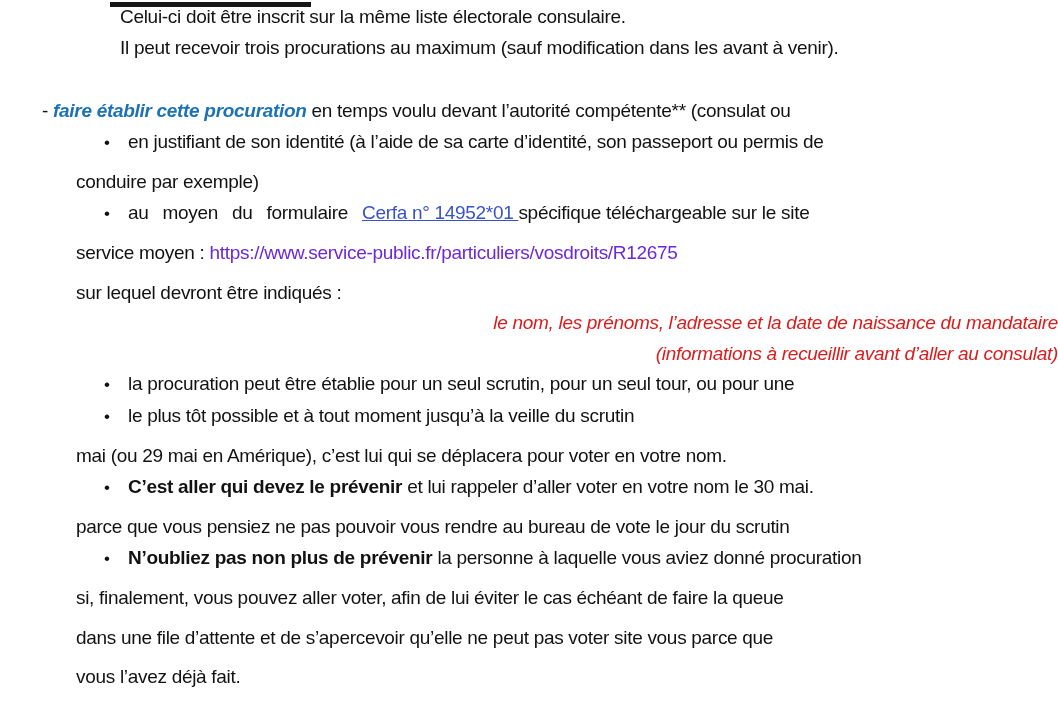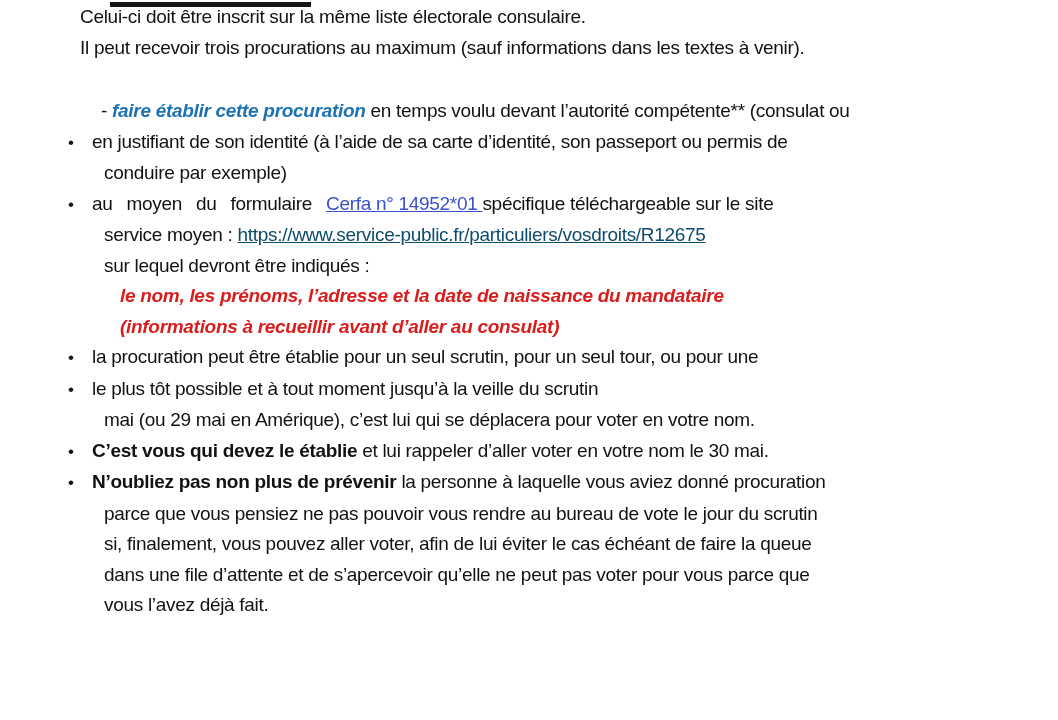--- a/index.html
+++ b/index.html
@@ -4,54 +4,54 @@
 <style>
   html,body{margin:0;padding:0;background:#ffffff;}
   body{
     width:1058px;height:720px;overflow:hidden;
     font-family:"Liberation Sans",sans-serif;color:#121212;
   }
   .page{position:relative;width:1058px;height:720px;background:#fff;}
   .clip-bar{position:absolute;left:110px;top:0;width:201px;height:5px;background:#161616;}
   #content{position:absolute;left:0;top:2px;width:1058px;}
   .line{font-size:19px;line-height:30.5px;letter-spacing:-0.3px;white-space:nowrap;}
-  .i0{padding-left:101px;}
-  .i1{padding-left:80px;}
-  .bu{padding-left:68px;}
+  .i0{padding-left:42px;}
+  .i1{padding-left:120px;}
+  .bu{padding-left:104px;}
   .bu .marker{display:inline-block;width:24px;font-size:17px;}
-  .co{padding-left:104px;}
-  .redline{padding-left:120px;color:#d91d1d;font-weight:bold;font-style:italic;}
+  .co{padding-left:76px;margin-top:9px;}
+  .redline{padding-left:84px;color:#d91d1d;font-weight:normal;font-style:italic;text-align:right;}
   .gap{height:33px;}
   .s-blue{color:#1d72b4;font-weight:bold;font-style:italic;}
   .s-bold{font-weight:bold;}
   .s-spread{word-spacing:9px;}
   a{cursor:pointer;}
   a.link-cerfa{color:#3a52c8;text-decoration:underline;margin-top:36px;}
-  a.link-url{color:#0c4a6e;text-decoration:underline;}
+  a.link-url{color:#6d28d9;}
 </style>
 </head>
 <body>
 
 <div class="page">
   <div id="content">
       <div class="clip-bar"></div>
       <div class="line i1"><span>Celui-ci doit être inscrit sur la même liste électorale consulaire.</span></div>
-      <div class="line i1"><span>Il peut recevoir trois procurations au maximum (sauf informations dans les textes à venir).</span></div>
+      <div class="line i1"><span>Il peut recevoir trois procurations au maximum (sauf modification dans les avant à venir).</span></div>
       <div class="gap"></div>
       <div class="line i0"><span>- </span><span class="s-blue">faire établir cette procuration</span><span> en temps voulu devant l’autorité compétente** (consulat ou</span></div>
       <div class="line bu"><span class="marker">•</span><span>en justifiant de son identité (à l’aide de sa carte d’identité, son passeport ou permis de</span></div>
       <div class="line co"><span>conduire par exemple)</span></div>
       <div class="line bu"><span class="marker">•</span><span class="s-spread">au moyen du formulaire </span><a class="link-cerfa">Cerfa n° 14952*01 </a><span>spécifique téléchargeable sur le site</span></div>
       <div class="line co"><span>service moyen : </span><a class="link-url">https://www.service-public.fr/particuliers/vosdroits/R12675</a></div>
       <div class="line co"><span>sur lequel devront être indiqués :</span></div>
       <div class="line redline"><span>le nom, les prénoms, l’adresse et la date de naissance du mandataire</span></div>
       <div class="line redline"><span>(informations à recueillir avant d’aller au consulat)</span></div>
       <div class="line bu"><span class="marker">•</span><span>la procuration peut être établie pour un seul scrutin, pour un seul tour, ou pour une</span></div>
       <div class="line bu"><span class="marker">•</span><span>le plus tôt possible et à tout moment jusqu’à la veille du scrutin</span></div>
       <div class="line co"><span>mai (ou 29 mai en Amérique), c’est lui qui se déplacera pour voter en votre nom.</span></div>
-      <div class="line bu"><span class="marker">•</span><span class="s-bold">C’est vous qui devez le établie</span><span> et lui rappeler d’aller voter en votre nom le 30 mai.</span></div>
+      <div class="line bu"><span class="marker">•</span><span class="s-bold">C’est aller qui devez le prévenir</span><span> et lui rappeler d’aller voter en votre nom le 30 mai.</span></div>
+      <div class="line co"><span>parce que vous pensiez ne pas pouvoir vous rendre au bureau de vote le jour du scrutin</span></div>
       <div class="line bu"><span class="marker">•</span><span class="s-bold">N’oubliez pas non plus de prévenir</span><span> la personne à laquelle vous aviez donné procuration</span></div>
-      <div class="line co"><span>parce que vous pensiez ne pas pouvoir vous rendre au bureau de vote le jour du scrutin</span></div>
       <div class="line co"><span>si, finalement, vous pouvez aller voter, afin de lui éviter le cas échéant de faire la queue</span></div>
-      <div class="line co"><span>dans une file d’attente et de s’apercevoir qu’elle ne peut pas voter pour vous parce que</span></div>
+      <div class="line co"><span>dans une file d’attente et de s’apercevoir qu’elle ne peut pas voter site vous parce que</span></div>
       <div class="line co"><span>vous l’avez déjà fait.</span></div>
     </div>
 </div>
 
 </body></html>

